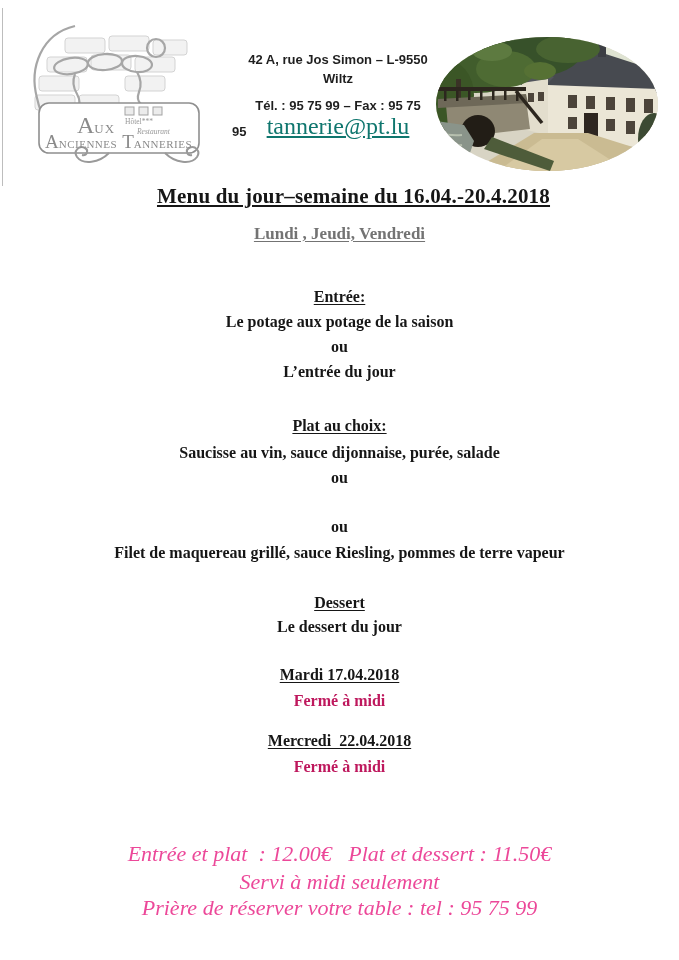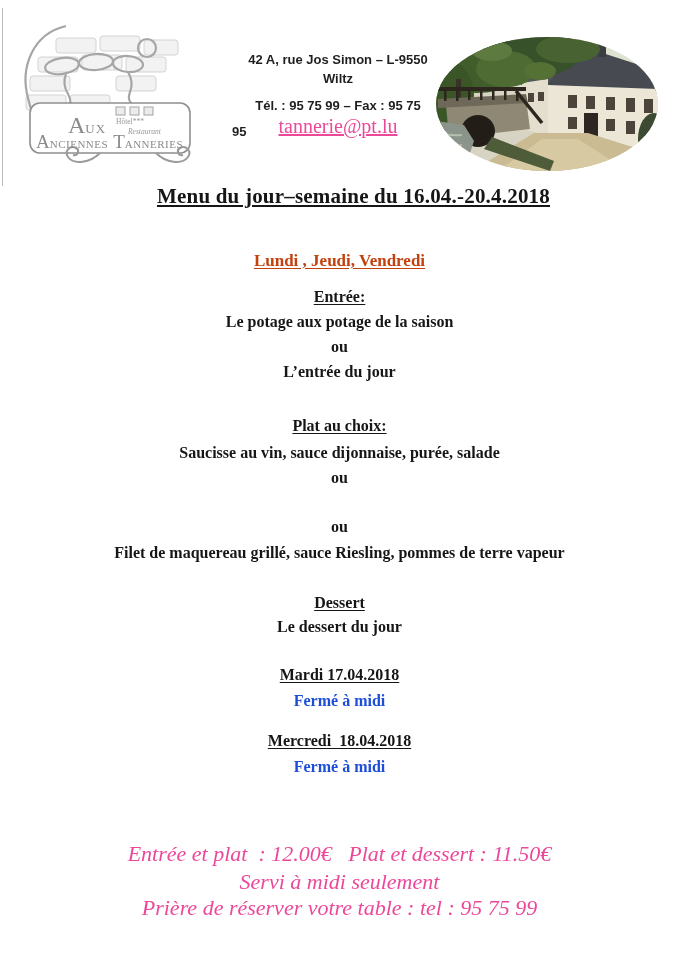--- a/index.html
+++ b/index.html
@@ -7,37 +7,37 @@
     position:relative;width:679px;height:960px;background:#ffffff;
     font-family:"Liberation Serif",serif;color:#161616;overflow:hidden;
   }
   .doc-line{
     position:absolute;left:0;right:0;text-align:center;white-space:pre-wrap;
   }
   .b16{font-weight:700;font-size:16px;}
   .b17{font-weight:700;font-size:17px;}
   .u{text-decoration:underline;text-underline-offset:2px;}
   .menu-title{top:184px;font-weight:700;font-size:21px;letter-spacing:.2px;padding-left:28px;}
-  .open-days{top:251px;color:#c2410c;}
-  .closed-note{color:#1d4ed8;}
+  .open-days{top:224px;color:#737373;}
+  .closed-note{color:#be185d;}
   .footer-line{font-style:italic;font-size:22px;font-weight:400;color:#ec4899;}
   
   .left-edge-line{position:absolute;left:2px;top:8px;width:1px;height:178px;background:#bdbdbd;}
-  .logo-wrap{position:absolute;left:4px;top:20px;width:205px;height:152px;}
+  .logo-wrap{position:absolute;left:4px;top:20px;width:205px;height:152px;padding-left:9px;}
   .address-block{
     position:absolute;left:218px;top:50px;width:240px;text-align:center;
     font-family:"Liberation Sans",sans-serif;font-weight:700;font-size:13px;
     line-height:19px;color:#1f1f1f;
   }
   .phone-line{margin-top:8px;}
   .email-row{position:relative;margin-top:2px;height:26px;}
   .wrap-95{position:absolute;left:14px;top:5px;font-size:13px;}
   .email-link{
-    font-family:"Liberation Serif",serif;font-weight:400;font-size:20px;
-    color:#ec4899;text-decoration:underline;cursor:pointer;
+    font-family:"Liberation Serif",serif;font-weight:400;font-size:24px;
+    color:#0f766e;text-decoration:underline;cursor:pointer;
   }
   .photo-wrap{position:absolute;left:436px;top:37px;width:222px;height:134px;}
   svg text{font-family:"Liberation Serif",serif;}
 </style>
 </head>
 <body>
 
 <div class="page">
 
   <div class="left-edge-line"></div>
@@ -186,20 +186,20 @@
   <div class="doc-line b16" style="top:444px">Saucisse au vin, sauce dijonnaise, purée, salade</div>
   <div class="doc-line b16" style="top:469px">ou</div>
   <div class="doc-line b16" style="top:518px">ou</div>
   <div class="doc-line b16" style="top:544px">Filet de maquereau grillé, sauce Riesling, pommes de terre vapeur</div>
 
   <div class="doc-line b16 u" style="top:594px">Dessert</div>
   <div class="doc-line b16" style="top:618px">Le dessert du jour</div>
 
   <div class="doc-line b16 u" style="top:666px">Mardi 17.04.2018</div>
   <div class="doc-line b16 closed-note" style="top:692px">Fermé à midi</div>
-  <div class="doc-line b16 u" style="top:732px">Mercredi  18.04.2018</div>
+  <div class="doc-line b16 u" style="top:732px">Mercredi  22.04.2018</div>
   <div class="doc-line b16 closed-note" style="top:758px">Fermé à midi</div>
 
   <div class="doc-line footer-line" style="top:841px">Entrée et plat  : 12.00€   Plat et dessert : 11.50€</div>
   <div class="doc-line footer-line" style="top:869px">Servi à midi seulement</div>
   <div class="doc-line footer-line" style="top:895px">Prière de réserver votre table : tel : 95 75 99</div>
 
 </div>
 
 </body></html>

